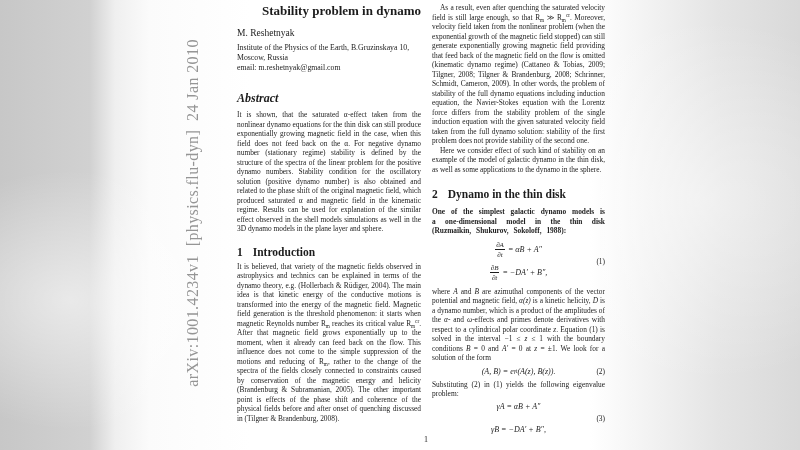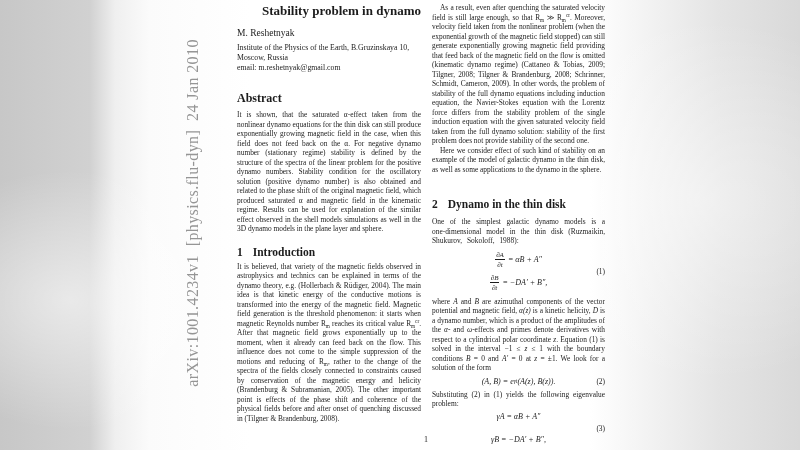--- a/index.html
+++ b/index.html
@@ -17,26 +17,26 @@
     transform:translate(-50%,-50%) rotate(-90deg);
     white-space:pre;font-size:16px;letter-spacing:0.4px;color:#959595;
     font-family:"Liberation Serif","DejaVu Serif",serif;
   }
   .col{position:absolute;top:0;}
   .col-left{left:237px;width:184px;}
   .col-right{left:432px;width:173px;top:3px;}
   .paper-title{font-size:13px;font-weight:bold;text-align:right;margin:3px 0 0 0;line-height:15px;}
   .author{font-size:9.5px;text-align:left;margin-top:10px;}
   .affil{font-size:7.8px;text-align:left;margin-top:5px;line-height:10px;}
-  .abs-heading{font-size:12px;font-weight:bold;margin-top:18px;}
+  .abs-heading{font-size:12px;font-weight:bold;margin-top:18px;font-style:italic;}
   .body-text{font-size:7.4px;line-height:9.5px;text-align:justify;margin-top:4px;}
   .sec-heading{font-size:11.5px;font-weight:bold;margin-top:12px;}
   .sec-heading .sec-num{margin-right:10px;}
   .indent{text-indent:8px;}
-  .stretch{word-spacing:3px;}
+  .stretch{word-spacing:3px;font-weight:bold;}
   sub,sup{line-height:0;font-size:5.2px;}
   sub{vertical-align:-1.5px;}
   sup{vertical-align:3px;}
   .equation{position:relative;margin:5px 0 4px 0;}
   .eq-lines{display:flex;flex-direction:column;align-items:center;gap:5px;}
   .eq-line{font-style:italic;font-size:8px;line-height:9px;display:flex;align-items:center;}
   .frac{display:inline-flex;flex-direction:column;align-items:center;font-size:7px;line-height:8px;margin-right:3px;}
   .frac .top{border-bottom:1px solid #1c1c1c;padding:0 1px 0.5px 1px;}
   .frac .bot{padding-top:0.5px;}
   .eq-label{position:absolute;right:0;top:50%;transform:translateY(-50%);font-size:7.4px;font-style:normal;}
@@ -61,21 +61,21 @@
   <div class="body-text">It is shown, that the saturated α-effect taken from the nonlinear dynamo equations for the thin disk can still produce exponentially growing magnetic field in the case, when this field does not feed back on the α. For negative dynamo number (stationary regime) stability is defined by the structure of the spectra of the linear problem for the positive dynamo numbers. Stability condition for the oscillatory solution (positive dynamo number) is also obtained and related to the phase shift of the original magnetic field, which produced saturated α and magnetic field in the kinematic regime. Results can be used for explanation of the similar effect observed in the shell models simulations as well in the 3D dynamo models in the plane layer and sphere.</div>
   <div class="sec-heading">
     <span class="sec-num">1</span><span>Introduction</span>
   </div>
   <div class="body-text"><span>It is believed, that variety of the magnetic fields observed in astrophysics and technics can be explained in terms of the dynamo theory, e.g. (Hollerbach &amp; Rüdiger, 2004). The main idea is that kinetic energy of the conductive motions is transformed into the energy of the magnetic field. Magnetic field generation is the threshold phenomenon: it starts when magnetic Reynolds number R</span><sub>m</sub><span> reaches its critical value R</span><sub>m</sub><sup>cr</sup><span>. After that magnetic field grows exponentially up to the moment, when it already can feed back on the flow. This influence does not come to the simple suppression of the motions and reducing of R</span><sub>m</sub><span>, rather to the change of the spectra of the fields closely connected to constraints caused by conservation of the magnetic energy and helicity (Brandenburg &amp; Subramanian, 2005). The other important point is effects of the phase shift and coherence of the physical fields before and after onset of quenching discussed in (Tilgner &amp; Brandenburg, 2008).</span></div>
 </div>
 
 <div class="col col-right">
   <div class="body-text indent" style="margin-top:0;"><span>As a result, even after quenching the saturated velocity field is still large enough, so that R</span><sub>m</sub><span> ≫ R</span><sub>m</sub><sup>cr</sup><span>. Moreover, velocity field taken from the nonlinear problem (when the exponential growth of the magnetic field stopped) can still generate exponentially growing magnetic field providing that feed back of the magnetic field on the flow is omitted (kinematic dynamo regime) (Cattaneo &amp; Tobias, 2009; Tilgner, 2008; Tilgner &amp; Brandenburg, 2008; Schrinner, Schmidt, Cameron, 2009). In other words, the problem of stability of the full dynamo equations including induction equation, the Navier-Stokes equation with the Lorentz force differs from the stability problem of the single induction equation with the given saturated velocity field taken from the full dynamo solution: stability of the first problem does not provide stability of the second one.</span></div>
   <div class="body-text indent" style="margin-top:0;">Here we consider effect of such kind of stability on an example of the model of galactic dynamo in the thin disk, as well as some applications to the dynamo in the sphere.</div>
-  <div class="sec-heading" style="margin-top:24px;">
+  <div class="sec-heading" style="margin-top:14px;">
     <span class="sec-num">2</span><span>Dynamo in the thin disk</span>
   </div>
   <div class="body-text stretch" style="margin-top:7px;">One of the simplest galactic dynamo models is a one-dimensional model in the thin disk (Ruzmaikin, Shukurov, Sokoloff, 1988):</div>
 
   <div class="equation">
     <div class="eq-lines">
       <div class="eq-line">
         <span class="frac">
           <span class="top">∂A</span>
           <span class="bot">∂t</span>

